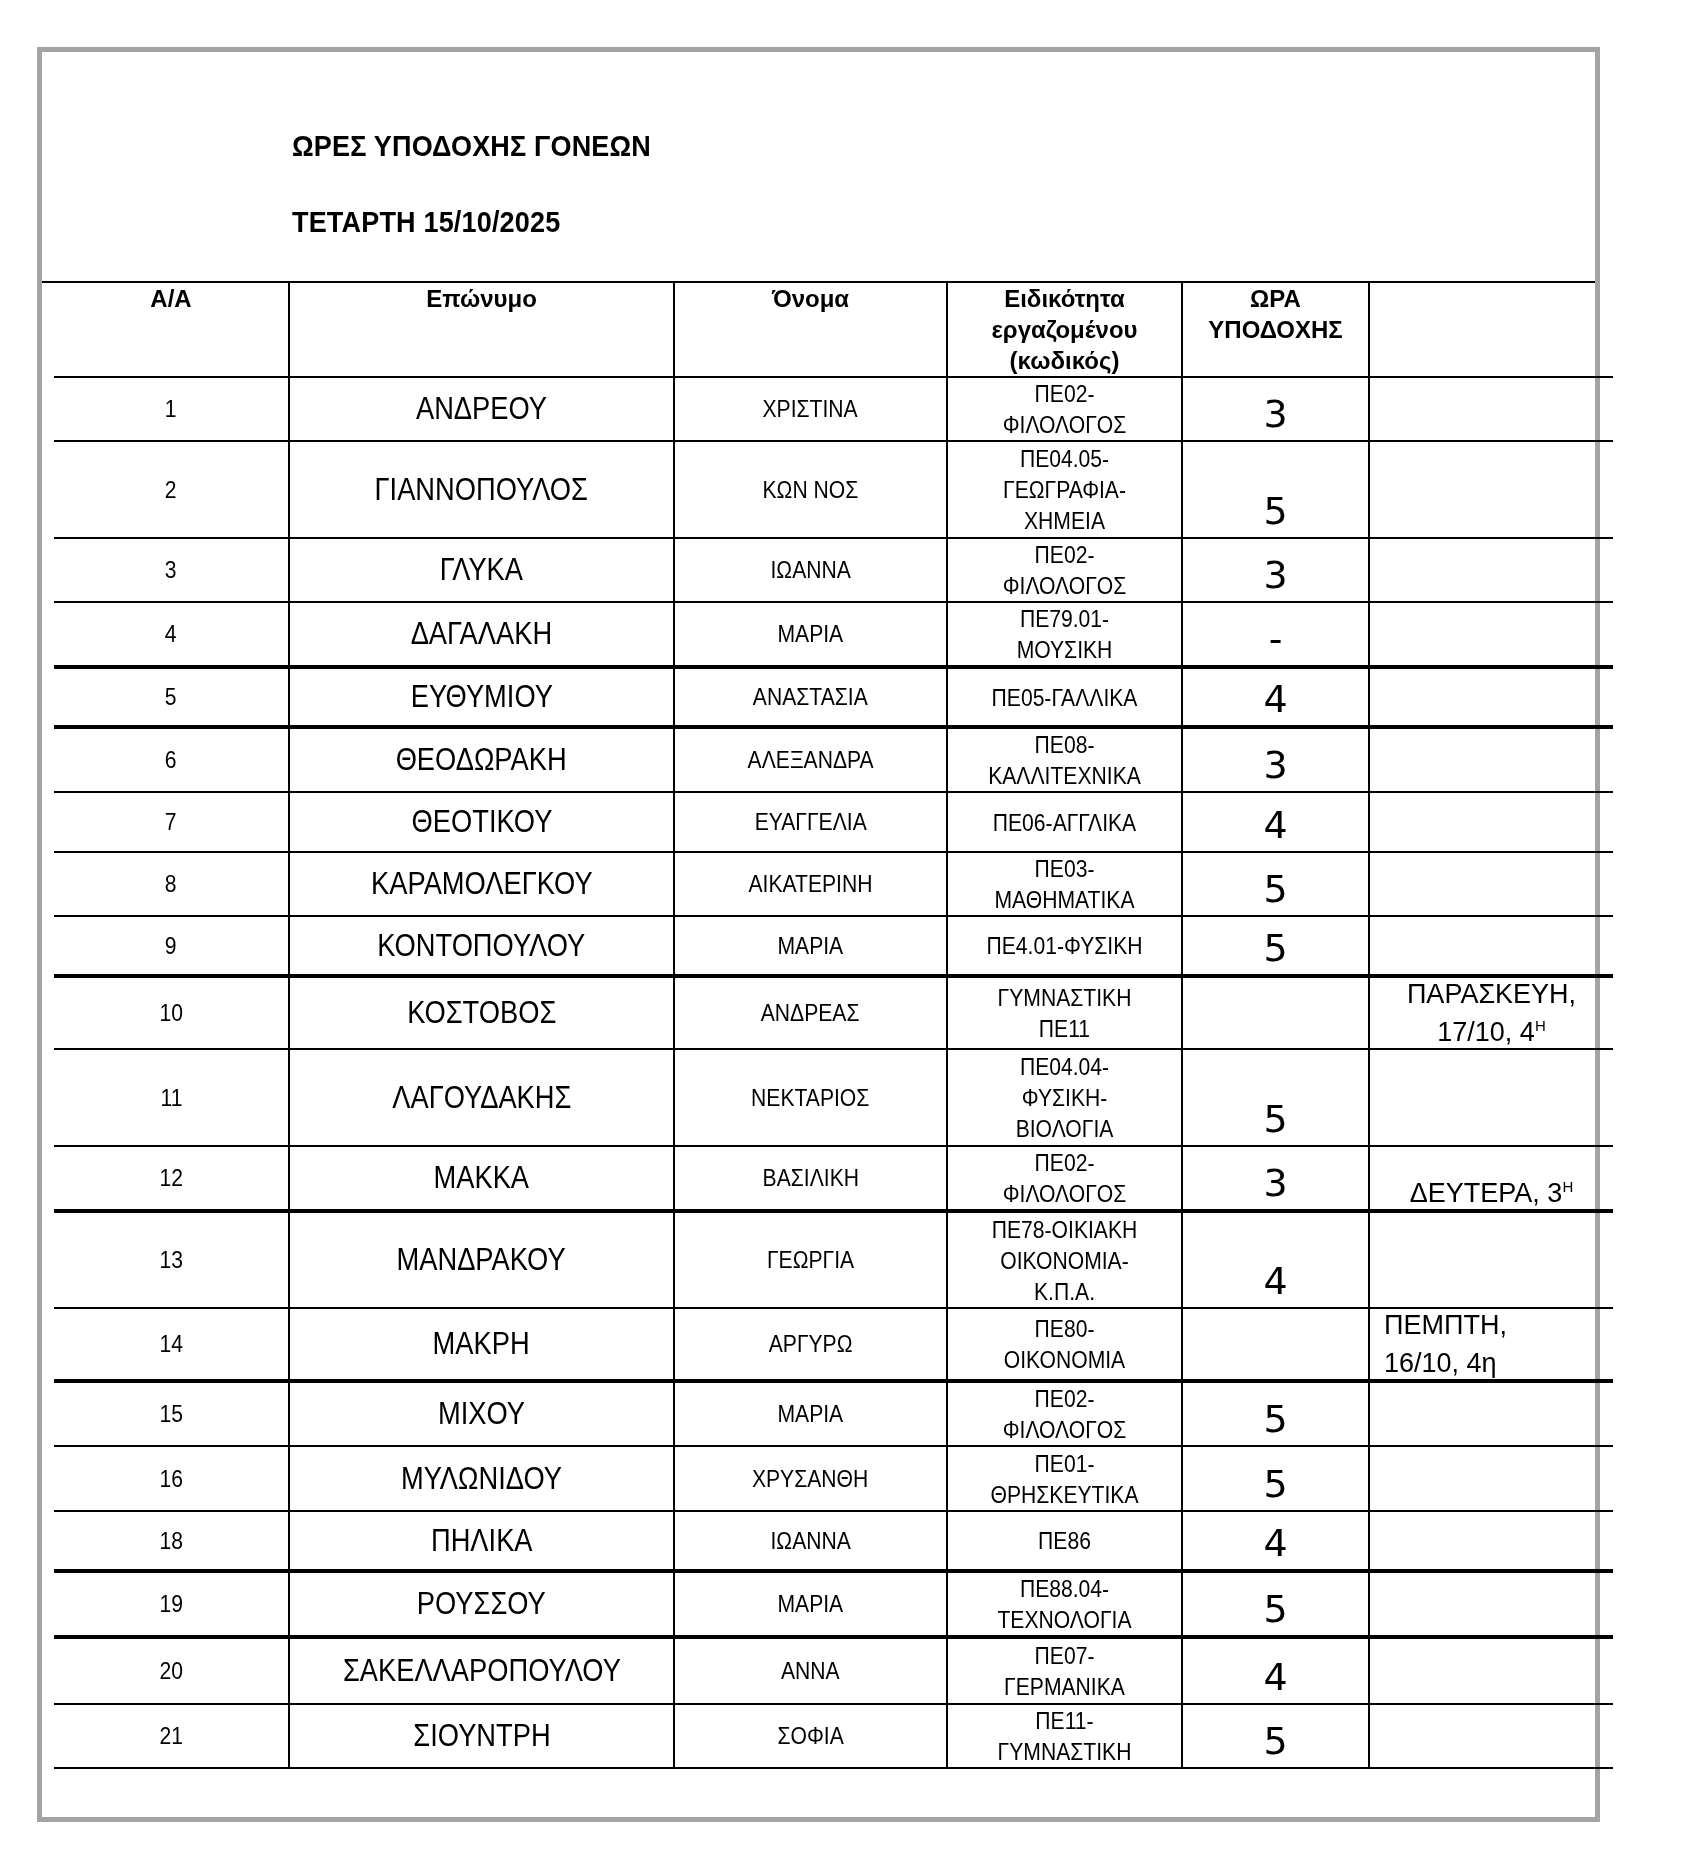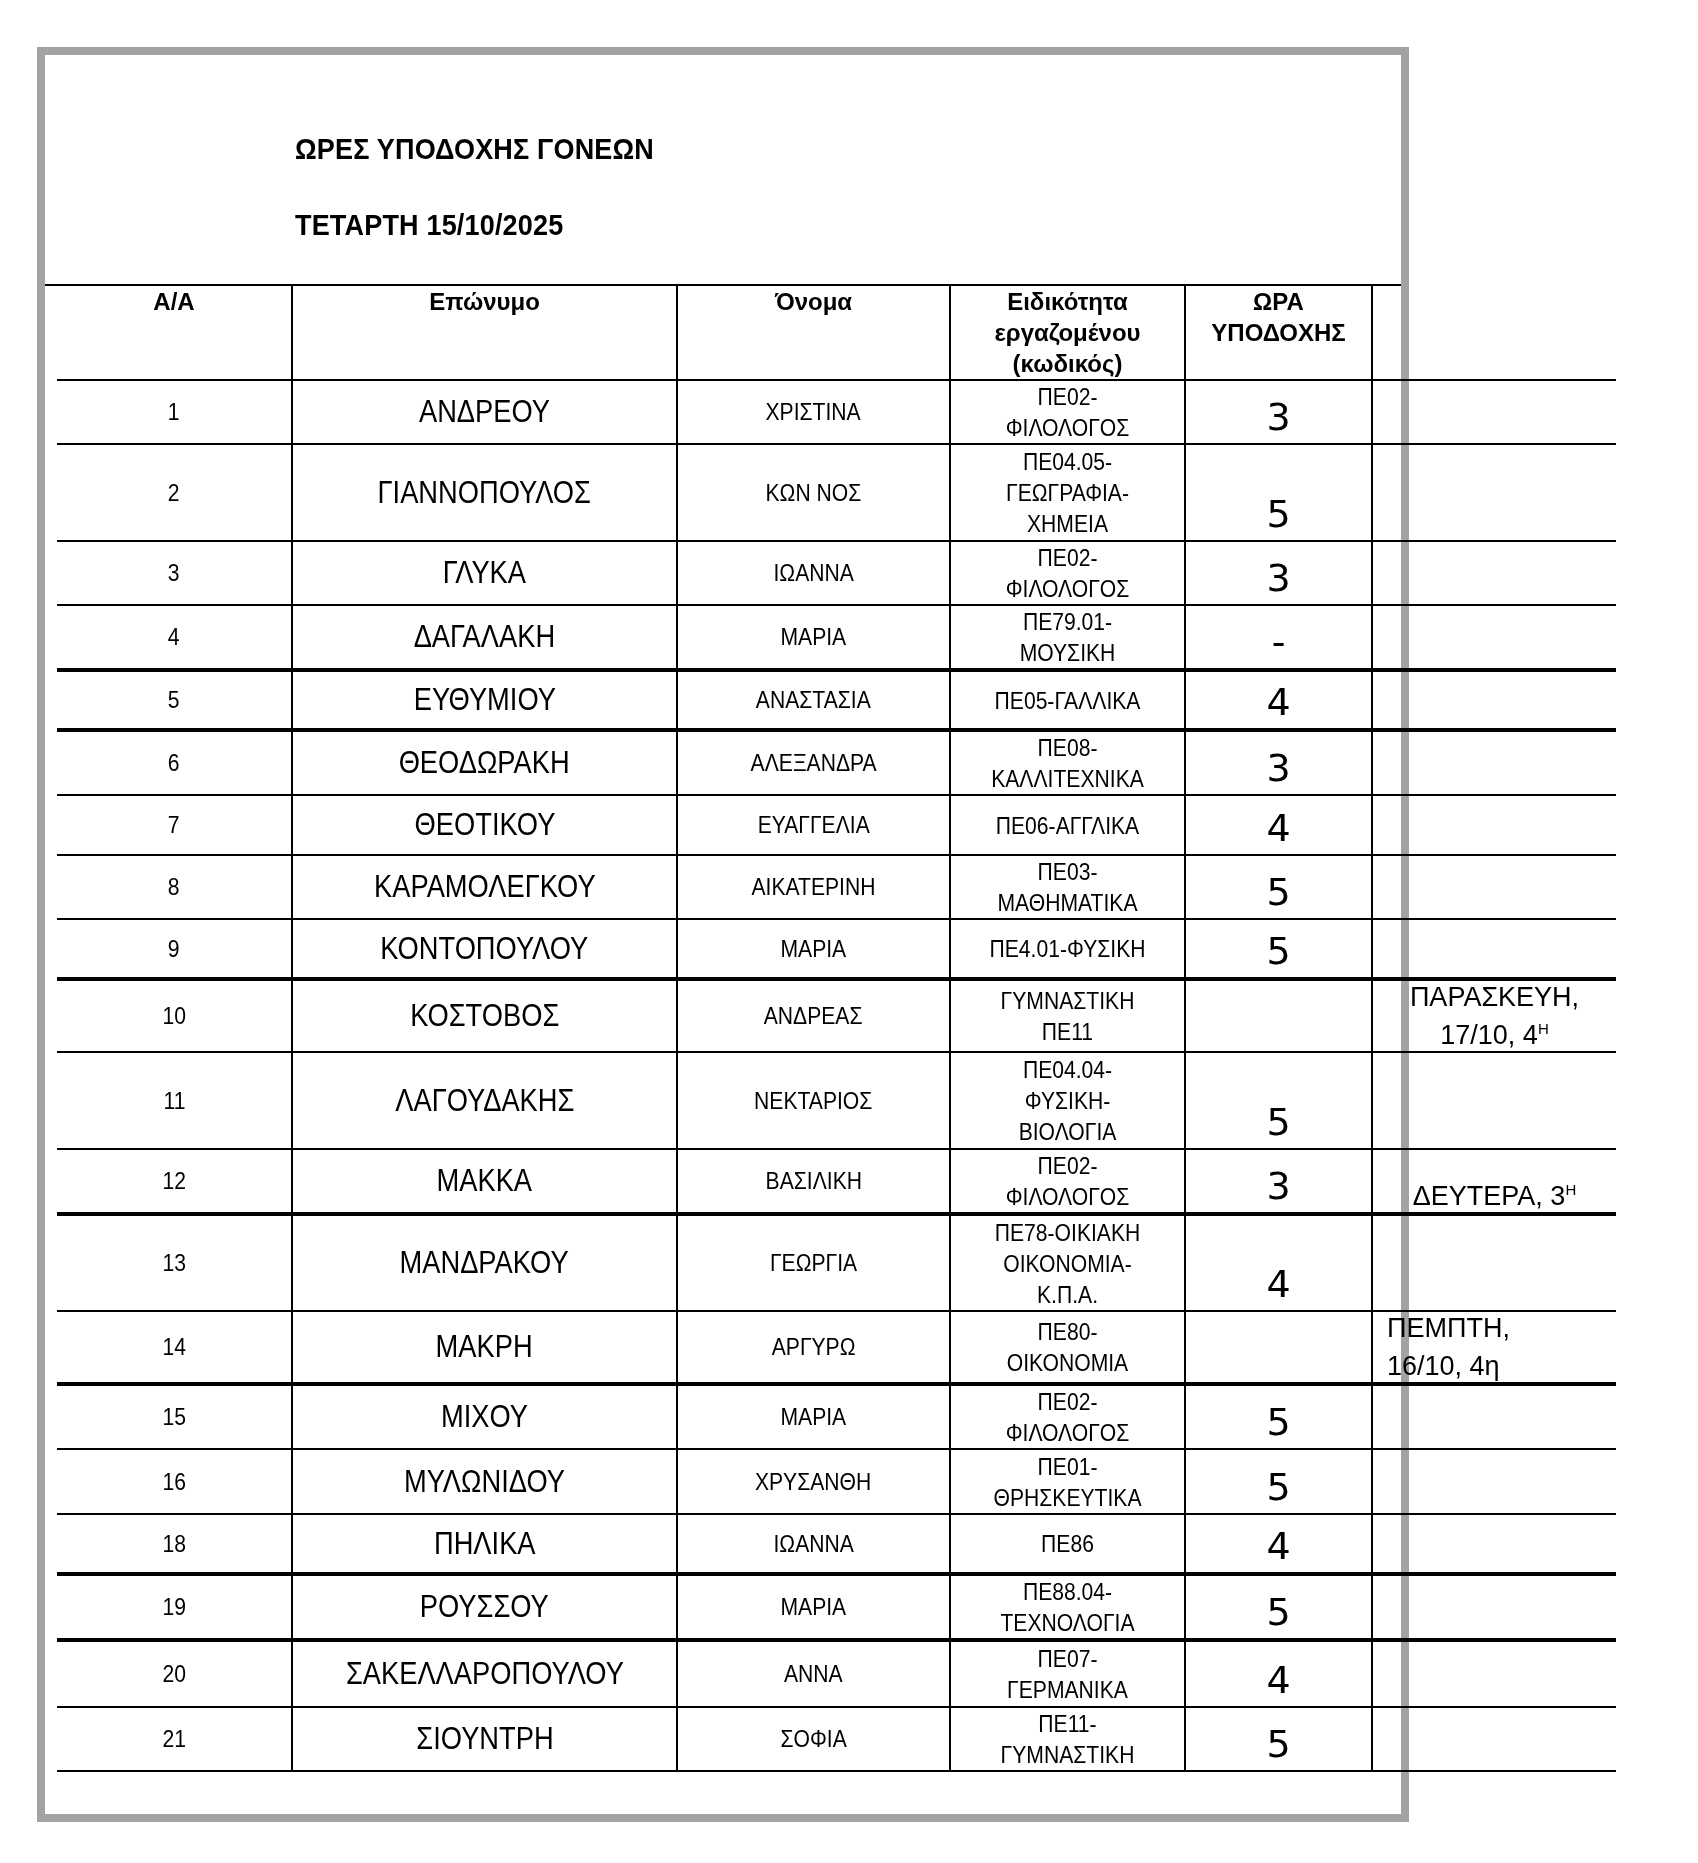--- a/index.html
+++ b/index.html
@@ -1,19 +1,19 @@
 <!DOCTYPE html>
 <html><head>
 <meta charset="utf-8">
 <style>
   html, body { margin: 0; padding: 0; background: #ffffff; }
   body { width: 1698px; height: 1863px; position: relative; overflow: hidden;
          font-family: "Liberation Sans", sans-serif; color: #000; }
-  .doc { position: absolute; left: 37px; top: 47px; width: 1372px; height: 1775px;
-         border: 8px solid #a3a3a3; box-sizing: border-box; }
+  .doc { position: absolute; left: 37px; top: 47px; width: 1563px; height: 1775px;
+         border: 5px solid #a3a3a3; box-sizing: border-box; }
   .title-band { position: absolute; left: 0; top: 0; right: 0; height: 229px;
                 border-bottom: 2px solid #000; }
   .title { position: absolute; left: 250px; font-weight: bold; font-size: 30px;
            letter-spacing: 0.2px; transform: scaleX(0.9); transform-origin: left center; }
   .title.t1 { top: 77px; }
   .title.t2 { top: 153px; }
   table { position: absolute; left: 12px; top: 229px; width: 1559px; border-collapse: collapse;
           table-layout: fixed; }
   td, th { border: 2px solid #000; padding: 0; text-align: center; vertical-align: middle;
            font-weight: normal; }

